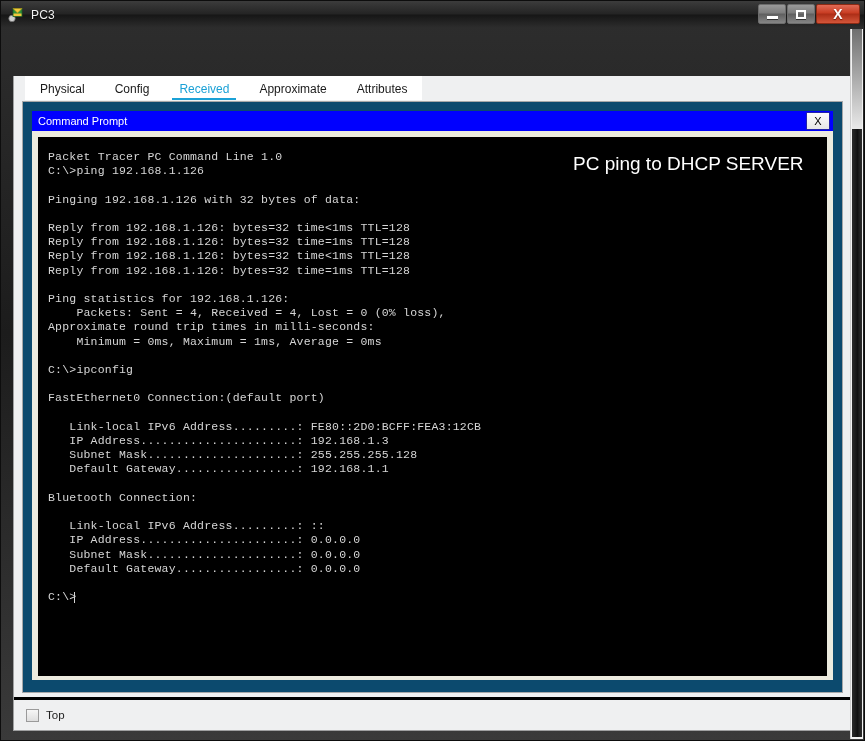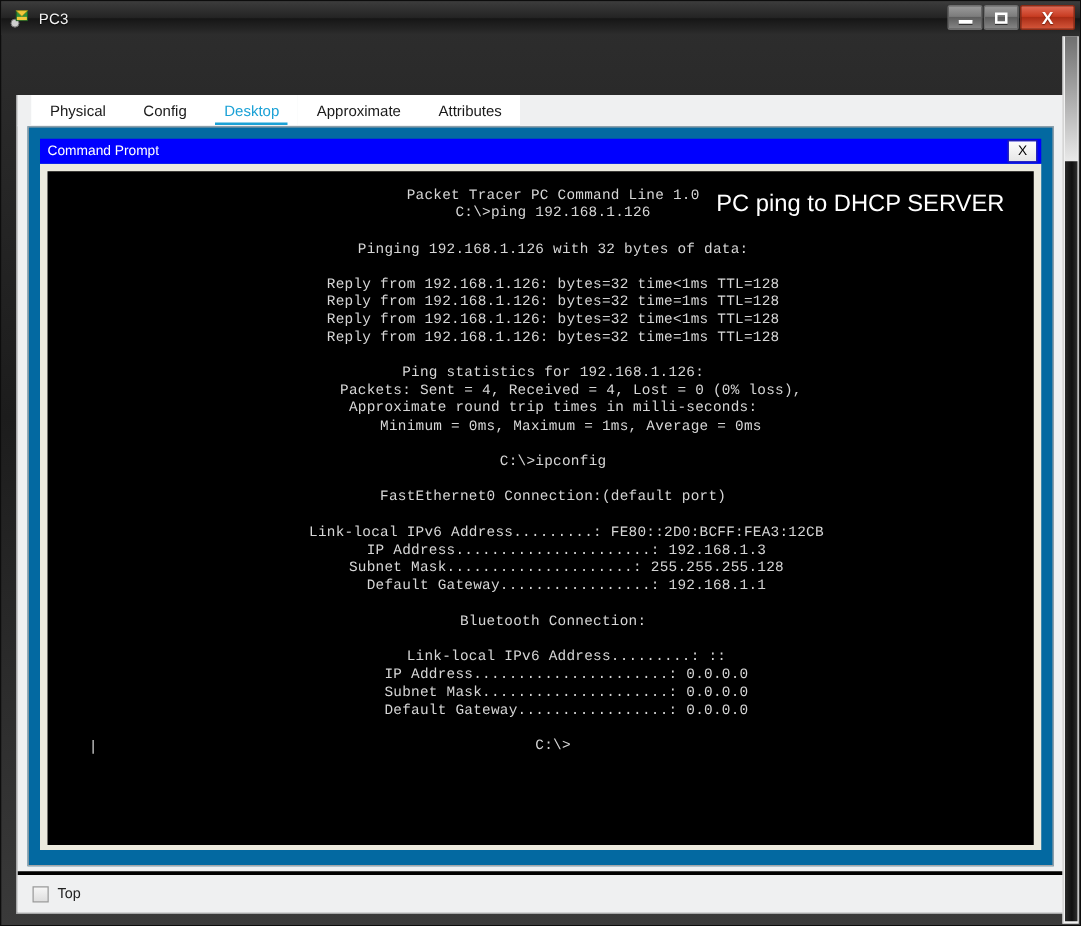--- a/index.html
+++ b/index.html
@@ -147,28 +147,27 @@
     bottom: 0;
     height: 3px;
     background: #1ba1d6;
   }
 
   
   .desktop-panel {
     flex: 1 1 auto;
     margin: 0 8px 4px 8px;
     border: 1px solid #a6a7a8;
-    background: #0369a1;
+    background: #0c4a6e;
     position: relative;
     display: flex;
     flex-direction: column;
     padding: 9px 9px 12px 9px;
     box-sizing: border-box;
     overflow: hidden;
-    text-align: center;
   }
 
   
   .cmdwin {
     flex: 1 1 auto;
     display: flex;
     flex-direction: column;
     min-height: 0;
   }
   .cmd-title {
@@ -206,21 +205,21 @@
     box-sizing: border-box;
     background: #ecebdf;
     min-height: 0;
     display: flex;
   }
   .cmd-body {
     flex: 1 1 auto;
     background: #000000;
     position: relative;
     overflow: hidden;
-    padding: 13px 0 0 20px;
+    padding: 13px 0 0 10px;
     box-sizing: border-box;
   }
   pre.console {
     margin: 0;
     color: #d6d6d6;
     font-family: "Liberation Mono", "DejaVu Sans Mono", monospace;
     font-size: 11.5px;
     line-height: 14.2px;
     white-space: pre;
     letter-spacing: 0.2px;
@@ -318,21 +317,21 @@
         <span class="glyph-close">X</span>
       </div>
     </div>
   </div>
 
   <div class="client">
 
     <div class="tabstrip">
       <div class="tab">Physical</div>
       <div class="tab">Config</div>
-      <div class="tab active">Desktop</div>
+      <div class="tab active">Received</div>
       <div class="tab">Approximate</div>
       <div class="tab">Attributes</div>
     </div>
 
     <div class="desktop-panel">
 
       <div class="cmdwin">
 
         <div class="cmd-title">
           <span class="cmd-title-text">Command Prompt</span>

